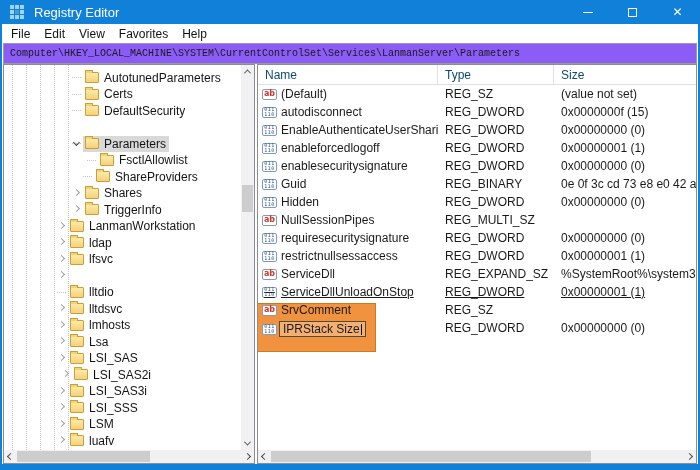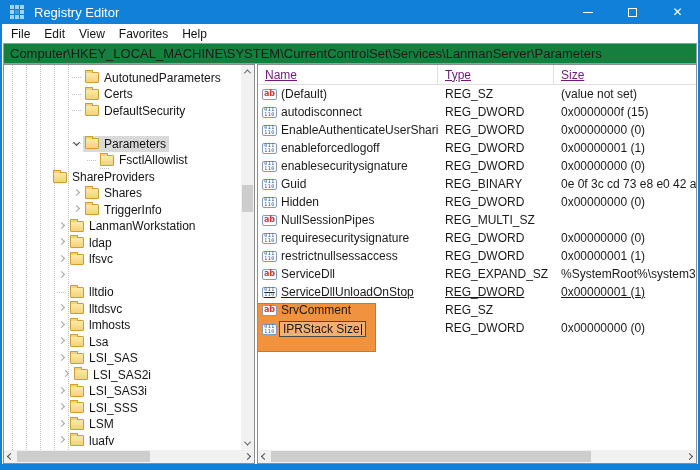--- a/index.html
+++ b/index.html
@@ -19,21 +19,21 @@
   .glyph-min { width:10px; height:1px; background:#fff; display:block; }
   .glyph-max { width:9px; height:9px; border:1px solid #fff; display:block; }
   .glyph-close { font-size:12px; line-height:1; }
 
   
   .menubar { height:19px; background:#fff; display:flex; align-items:center; padding-left:9px; flex:0 0 auto; }
   .menu-item { padding:2px 9px 2px 0; margin-right:5px; color:#111; }
 
   
   .addresswrap { padding:0 1px; flex:0 0 auto; }
-  .addressbar { height:21px; border:1px solid #9b9b9b; background:#15803d; display:flex; align-items:center; padding:0 6px; white-space:nowrap; overflow:hidden; font-size:13px; }
+  .addressbar { height:21px; border:1px solid #9b9b9b; background:#8b5cf6; display:flex; align-items:center; padding:0 6px; white-space:nowrap; overflow:hidden; font-size:10px;font-family:Liberation Mono, monospace; }
 
   
   .main { flex:1 1 auto; display:flex; padding:0 1px; min-height:0; }
   .pane { border:1px solid #8a8d91; background:#fff; position:relative; overflow:hidden; }
   .treepane { width:252px; flex:0 0 auto; }
   .listpane { flex:1 1 auto; margin-left:2px; }
 
   
   .tree-guides { position:absolute; top:0; bottom:13px; left:0; width:100%; pointer-events:none; }
   .tree-guides i { position:absolute; top:0; bottom:0; border-left:1px dotted #c3c3c3; }
@@ -60,21 +60,21 @@
   .schev { width:5px; height:5px; border-top:1px solid #4e4e4e; border-right:1px solid #4e4e4e; display:inline-block; }
   .schev.up { transform:rotate(-45deg) translate(-1px,1px); }
   .schev.down { transform:rotate(135deg) translate(-1px,1px); }
   .schev.left { transform:rotate(-135deg); }
   .schev.right { transform:rotate(45deg); }
   .hscroll .sb-thumb { top:1px; height:11px; }
   .vscroll .sb-thumb { left:1px; width:11px; }
 
   
   .list-header { position:absolute; top:0; left:0; right:0; height:20px; display:flex; background:#fff; border-bottom:1px solid #e0e0e0; z-index:4; }
-  .hcell { display:flex; align-items:center; padding-left:7px; border-right:1px solid #e0e0e0; color:#701a75;text-decoration:underline; }
+  .hcell { display:flex; align-items:center; padding-left:7px; border-right:1px solid #e0e0e0; color:#0c4a6e; }
   .hcell.name { width:180px; } .hcell.type { width:116px; } .hcell.data { flex:1; border-right:none; }
   .list-rows { position:absolute; top:0; left:0; right:0; bottom:13px; }
   .list-row { position:absolute; left:0; right:0; height:18px; display:flex; align-items:flex-start; z-index:2; white-space:nowrap; }
   .c-name { width:180px; display:flex; align-items:center; padding-left:4px; overflow:hidden; flex:0 0 auto; }
   .c-type { width:116px; padding-left:7px; flex:0 0 auto; }
   .c-data { flex:1; overflow:hidden; padding-left:7px; }
   .vicon { width:15px; height:11px; border:1px solid #7e9cc0; border-radius:2px; background:#fff; margin-right:4px; flex:0 0 auto; display:flex; flex-direction:column; align-items:center; justify-content:center; line-height:1; }
   .vicon.ab { color:#d03a2b; font-weight:bold; font-size:8px; font-family:"DejaVu Sans",sans-serif; }
   .vicon.bin { color:#2a4f9e; font-size:5px; font-family:"DejaVu Sans Mono",monospace; letter-spacing:.5px; }
   .vicon.bin div { height:5px; }
@@ -183,21 +183,21 @@
           </div>
           <div class="tree-row" style="top: 82.5px; left: 80px;">
             <span class="t-marker">
               <span class="dotstub"></span>
             </span>
             <span class="node">
               <span class="folder"></span>
               <span class="t-label">FsctlAllowlist</span>
             </span>
           </div>
-          <div class="tree-row" style="top: 99px; left: 47px; flex-direction: column;">
+          <div class="tree-row" style="top: 99px; left: 76px;">
             <span class="t-marker">
               <span class="dotstub"></span>
             </span>
             <span class="node">
               <span class="folder"></span>
               <span class="t-label">ShareProviders</span>
             </span>
           </div>
           <div class="tree-row" style="top: 115.5px; left: 65px;">
             <span class="t-marker">

